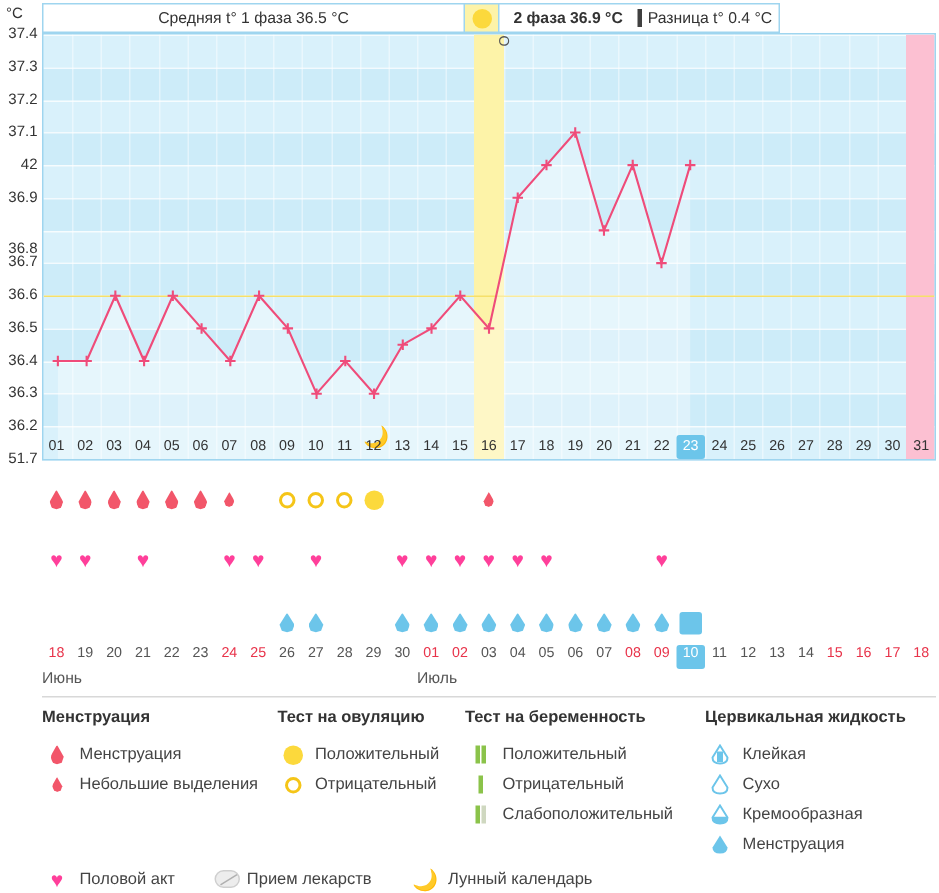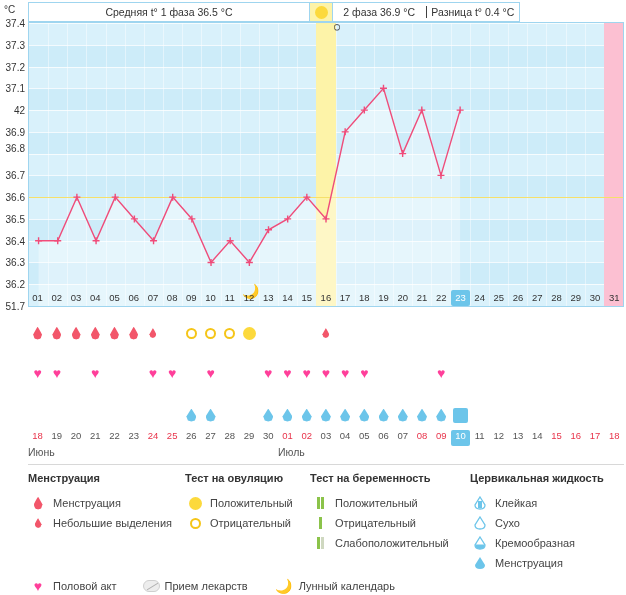--- a/index.html
+++ b/index.html
@@ -26,22 +26,22 @@
     font-size:10.5px;
     display:flex; align-items:center; justify-content:center;
     color:#333;
   }
   .hdr-p1 { width:282px; }
   .hdr-ov { width:22px; background:#fdf3a8; border-left:none; border-right:none; position:relative;}
   .hdr-ov .dot {
     width:13px;height:13px;border-radius:50%;background:#fcd93c;margin:auto;
   }
   .hdr-p2 { flex:1; display:flex; }
-  .hdr-p2 .a { flex:1; display:flex; align-items:center; justify-content:center;}
-  .hdr-p2 .b { flex:1; display:flex; align-items:center; justify-content:center; border-left:1px solid #404040;}
+  .hdr-p2 .a { flex:1; display:flex; align-items:center; justify-content:center;font-weight:bold;}
+  .hdr-p2 .b { flex:1; display:flex; align-items:center; justify-content:center; border-left:3px solid #404040;}
 
   
   .chart-area {
     position:absolute; left:28px; top:22px; width:596px; height:285px;
     background:#cdecf9;
     border:1px solid #9fd5ef;
     overflow:hidden;
   }
   .band { position:absolute; left:0; width:100%; }
   .band.light { background:#d9f1fb; }
@@ -150,21 +150,21 @@
 
   <div class="unit">°C</div>
   <div class="ylabels" id="ylabels">
       <div class="ylab" style="top: 284px;">51.7</div>
       <div class="ylab" style="top: 262.231px;">36.2</div>
       <div class="ylab" style="top: 240.462px;">36.3</div>
       <div class="ylab" style="top: 218.692px;">36.4</div>
       <div class="ylab" style="top: 196.923px;">36.5</div>
       <div class="ylab" style="top: 175.154px;">36.6</div>
       <div class="ylab" style="top: 153.385px;">36.7</div>
-      <div class="ylab" style="top: 126px;">36.8</div>
+      <div class="ylab" style="top: 144px;">36.8</div>
       <div class="ylab" style="top: 109.846px;">36.9</div>
       <div class="ylab" style="top: 88.0769px;">42</div>
       <div class="ylab" style="top: 66.3077px;">37.1</div>
       <div class="ylab" style="top: 44.5385px;">37.2</div>
       <div class="ylab" style="top: 22.7692px;">37.3</div>
       <div class="ylab" style="top: 1px;">37.4</div>
     </div>
 
   <div class="chart-area">
     <div id="bands">

